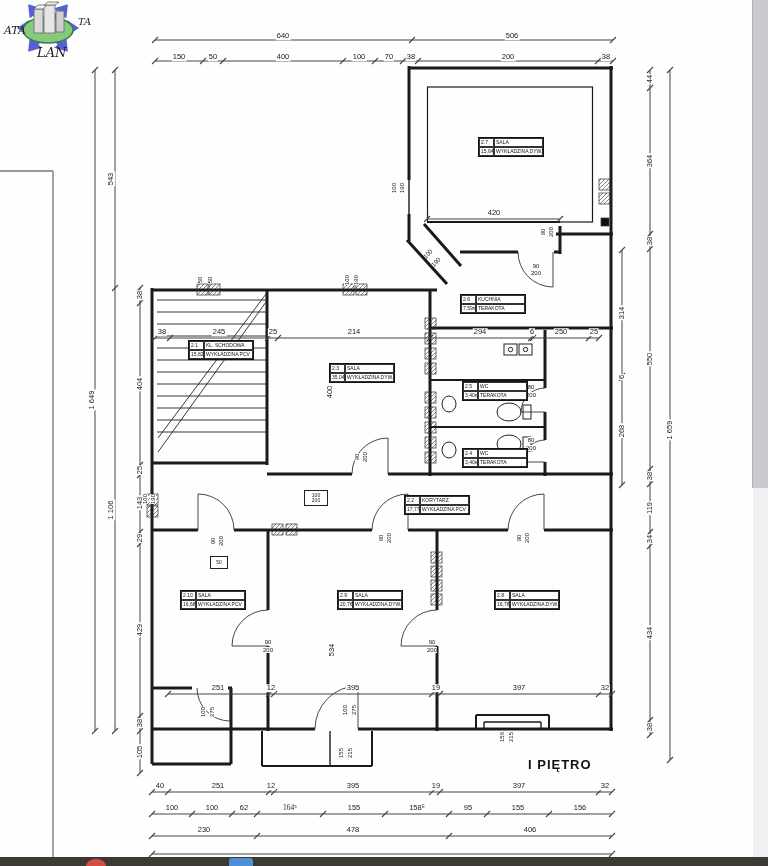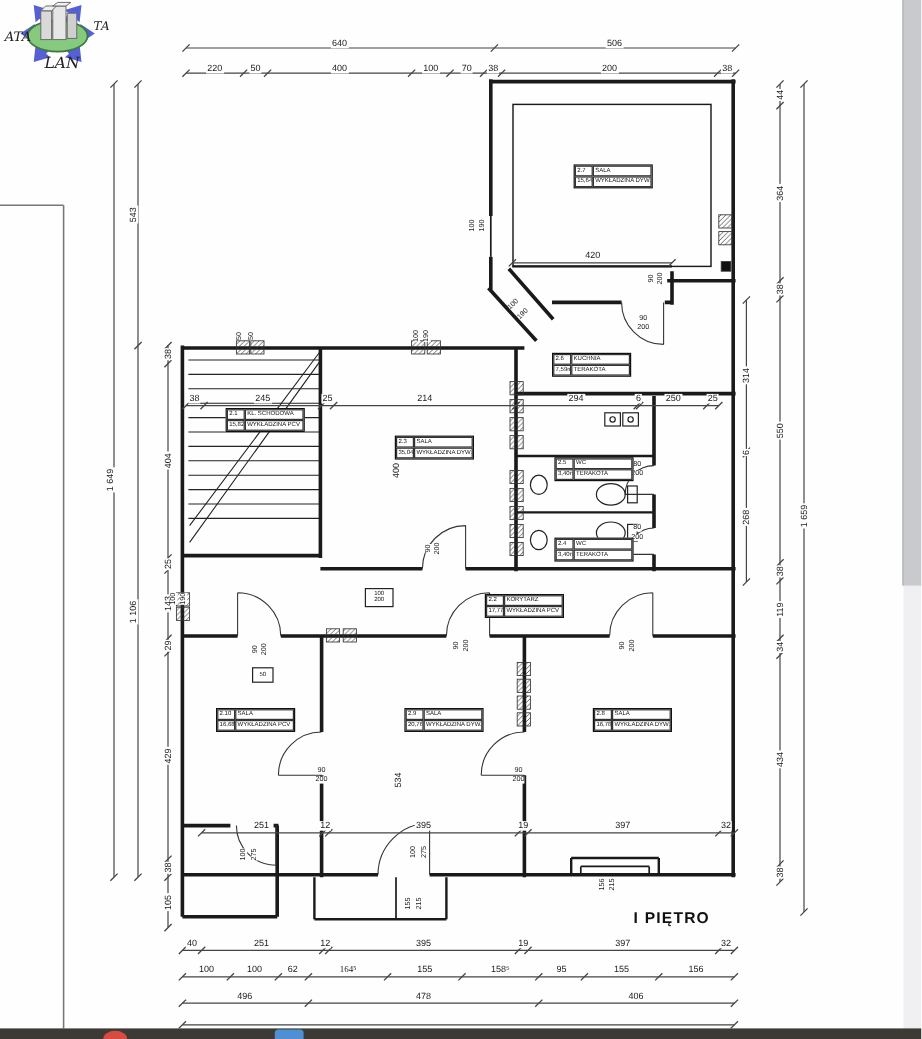--- a/index.html
+++ b/index.html
@@ -257,21 +257,21 @@
   </svg>
 
   <div class="title" style="left:528px;top:757px">I PIĘTRO</div>
 
   <div class="taskbar" style="background: rgb(61, 58, 54);">
     <div class="tb-red" style="background: rgb(216, 75, 64);"></div>
     <div class="tb-blue" style="background: rgb(79, 143, 212);"></div>
   </div>
 <span class="dim" style="left: 283px; top: 36px;">640</span>
     <span class="dim" style="left: 512px; top: 36px;">506</span>
-    <span class="dim" style="left: 179px; top: 57px;">220</span>
+    <span class="dim" style="left: 179px; top: 57px;">150</span>
     <span class="dim" style="left: 213px; top: 57px;">50</span>
     <span class="dim" style="left: 283px; top: 57px;">400</span>
     <span class="dim" style="left: 359px; top: 57px;">100</span>
     <span class="dim" style="left: 389px; top: 57px;">70</span>
     <span class="dim" style="left: 411px; top: 57px;">38</span>
     <span class="dim" style="left: 508px; top: 57px;">200</span>
     <span class="dim" style="left: 606px; top: 57px;">38</span>
     <span class="dim" style="left: 494px; top: 213px;">420</span>
     <span class="dim" style="left: 162px; top: 332px;">38</span>
     <span class="dim" style="left: 219px; top: 332px;">245</span>
@@ -296,21 +296,21 @@
     <span class="dim" style="left: 605px; top: 786px;">32</span>
     <span class="dim" style="left: 172px; top: 808px;">100</span>
     <span class="dim" style="left: 212px; top: 808px;">100</span>
     <span class="dim" style="left: 244px; top: 808px;">62</span>
     <span class="dim" style="left: 290px; top: 808px; font-family: Liberation Serif, serif;">164⁵</span>
     <span class="dim" style="left: 354px; top: 808px;">155</span>
     <span class="dim" style="left: 417px; top: 808px;">158⁵</span>
     <span class="dim" style="left: 468px; top: 808px;">95</span>
     <span class="dim" style="left: 518px; top: 808px;">155</span>
     <span class="dim" style="left: 580px; top: 808px;">156</span>
-    <span class="dim" style="left: 204px; top: 830px;">496</span>
+    <span class="dim" style="left: 204px; top: 830px;">230</span>
     <span class="dim" style="left: 353px; top: 830px;">478</span>
     <span class="dim" style="left: 530px; top: 830px; text-align: center;">406</span>
     <span class="dim" style="left: 382px; top: 848px; margin-top: 39px;">1 146</span>
     <span class="dim v" style="left: 92px; top: 400px;">1 649</span>
     <span class="dim v" style="left: 111px; top: 179px;">543</span>
     <span class="dim v" style="left: 111px; top: 510px;">1 106</span>
     <span class="dim v" style="left: 140px; top: 295px;">38</span>
     <span class="dim v" style="left: 140px; top: 384px;">404</span>
     <span class="dim v" style="left: 140px; top: 470px;">25</span>
     <span class="dim v" style="left: 140px; top: 503px;">143</span>

